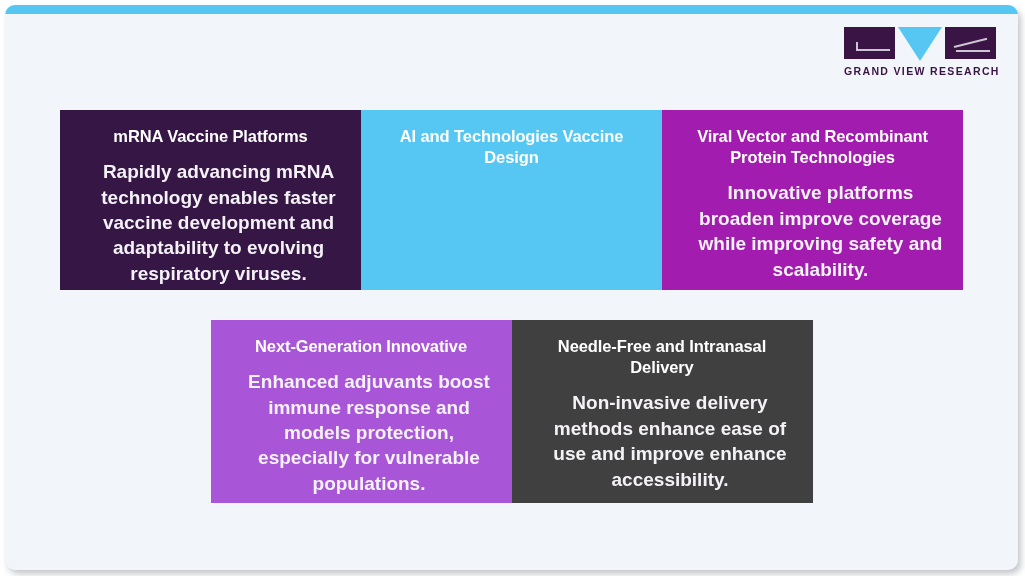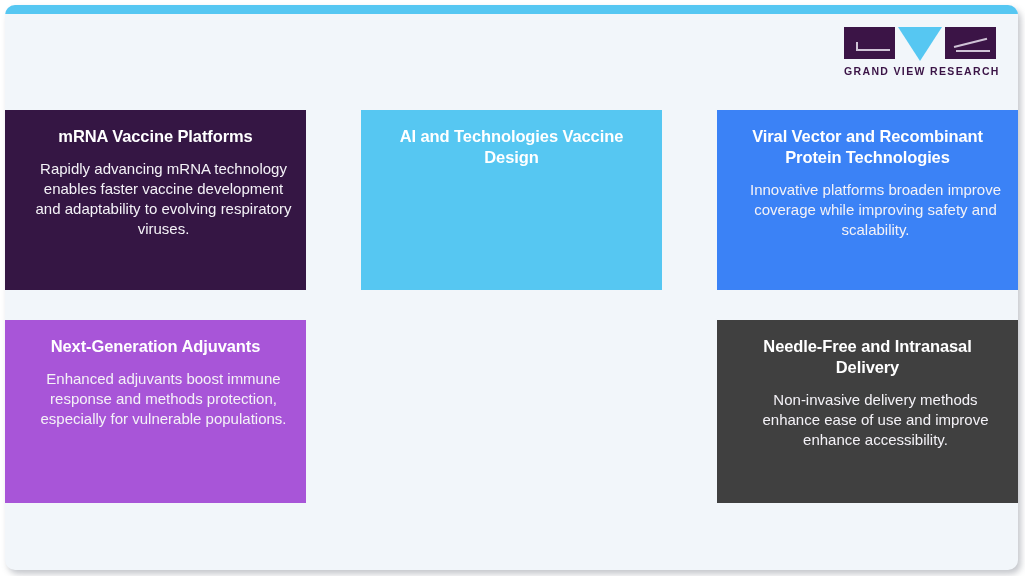--- a/index.html
+++ b/index.html
@@ -115,22 +115,21 @@
 
   
   .rows {
     position: absolute;
     left: 0;
     top: 105px;
     width: 100%;
   }
   .row {
     display: flex;
-    justify-content: space-between;
-    gap: 23px;
+    justify-content: center;
   }
   .row-top { }
   .row-bottom { margin-top: 30px; }
 
   .card {
     width: 301px;
     padding: 16px 14px 14px 14px;
     color: #ffffff;
     text-align: center;
     display: flex;
@@ -141,22 +140,22 @@
   .row-bottom .card { height: 183px; }
 
   .card-title {
     font-size: 16.5px;
     font-weight: bold;
     line-height: 1.28;
     letter-spacing: -0.1px;
     margin-bottom: 12px;
   }
   .card-desc {
-    font-size: 15px;
-    font-weight: normal;
+    font-size: 19px;
+    font-weight: bold;
     line-height: 1.34;
     color: #f4f2f7;
     margin-left: 16px;
   }
 </style>
 </head>
 <body>
 
 <div id="infographic">
   <div class="panel">
@@ -185,32 +184,32 @@
 
         <div class="card" style="background:#351644">
           <div class="card-title">mRNA Vaccine Platforms</div>
           <div class="card-desc">Rapidly advancing mRNA technology enables faster vaccine development and adaptability to evolving respiratory viruses.</div>
         </div>
 
         <div class="card" style="background:#56c7f2">
           <div class="card-title">AI and Technologies Vaccine Design</div>
         </div>
 
-        <div class="card" style="background:#3b82f6">
+        <div class="card" style="background:#a21caf">
           <div class="card-title">Viral Vector and Recombinant Protein Technologies</div>
           <div class="card-desc">Innovative platforms broaden improve coverage while improving safety and scalability.</div>
         </div>
 
       </div>
 
       <div class="row row-bottom">
 
         <div class="card" style="background:#a855d8">
-          <div class="card-title">Next-Generation Adjuvants</div>
-          <div class="card-desc">Enhanced adjuvants boost immune response and methods protection, especially for vulnerable populations.</div>
+          <div class="card-title">Next-Generation Innovative</div>
+          <div class="card-desc">Enhanced adjuvants boost immune response and models protection, especially for vulnerable populations.</div>
         </div>
 
         <div class="card" style="background:#404040">
           <div class="card-title">Needle-Free and Intranasal Delivery</div>
           <div class="card-desc">Non-invasive delivery methods enhance ease of use and improve enhance accessibility.</div>
         </div>
 
       </div>
 
     </div>

